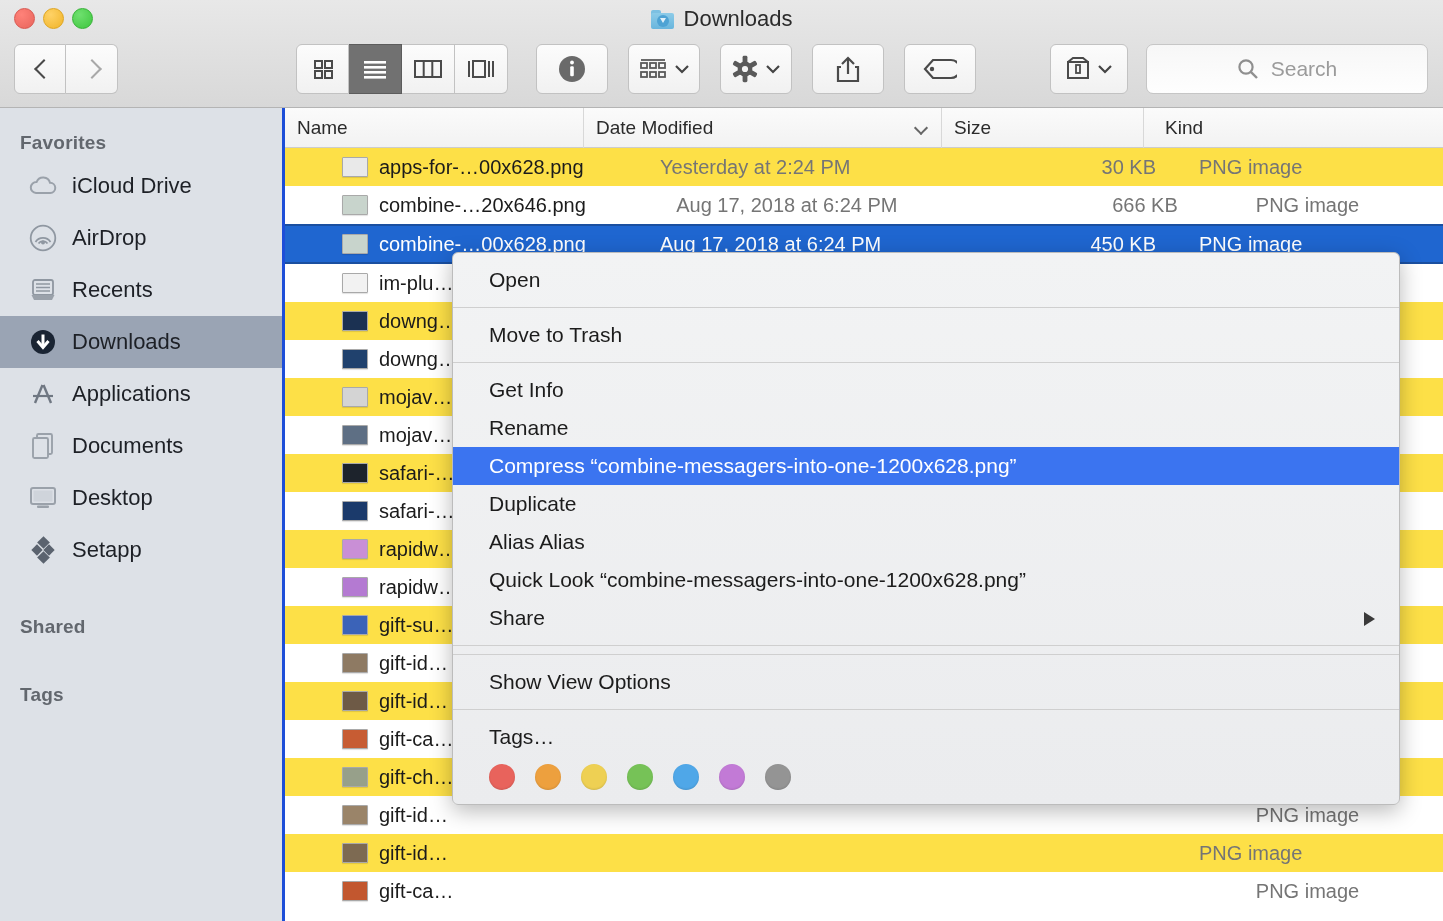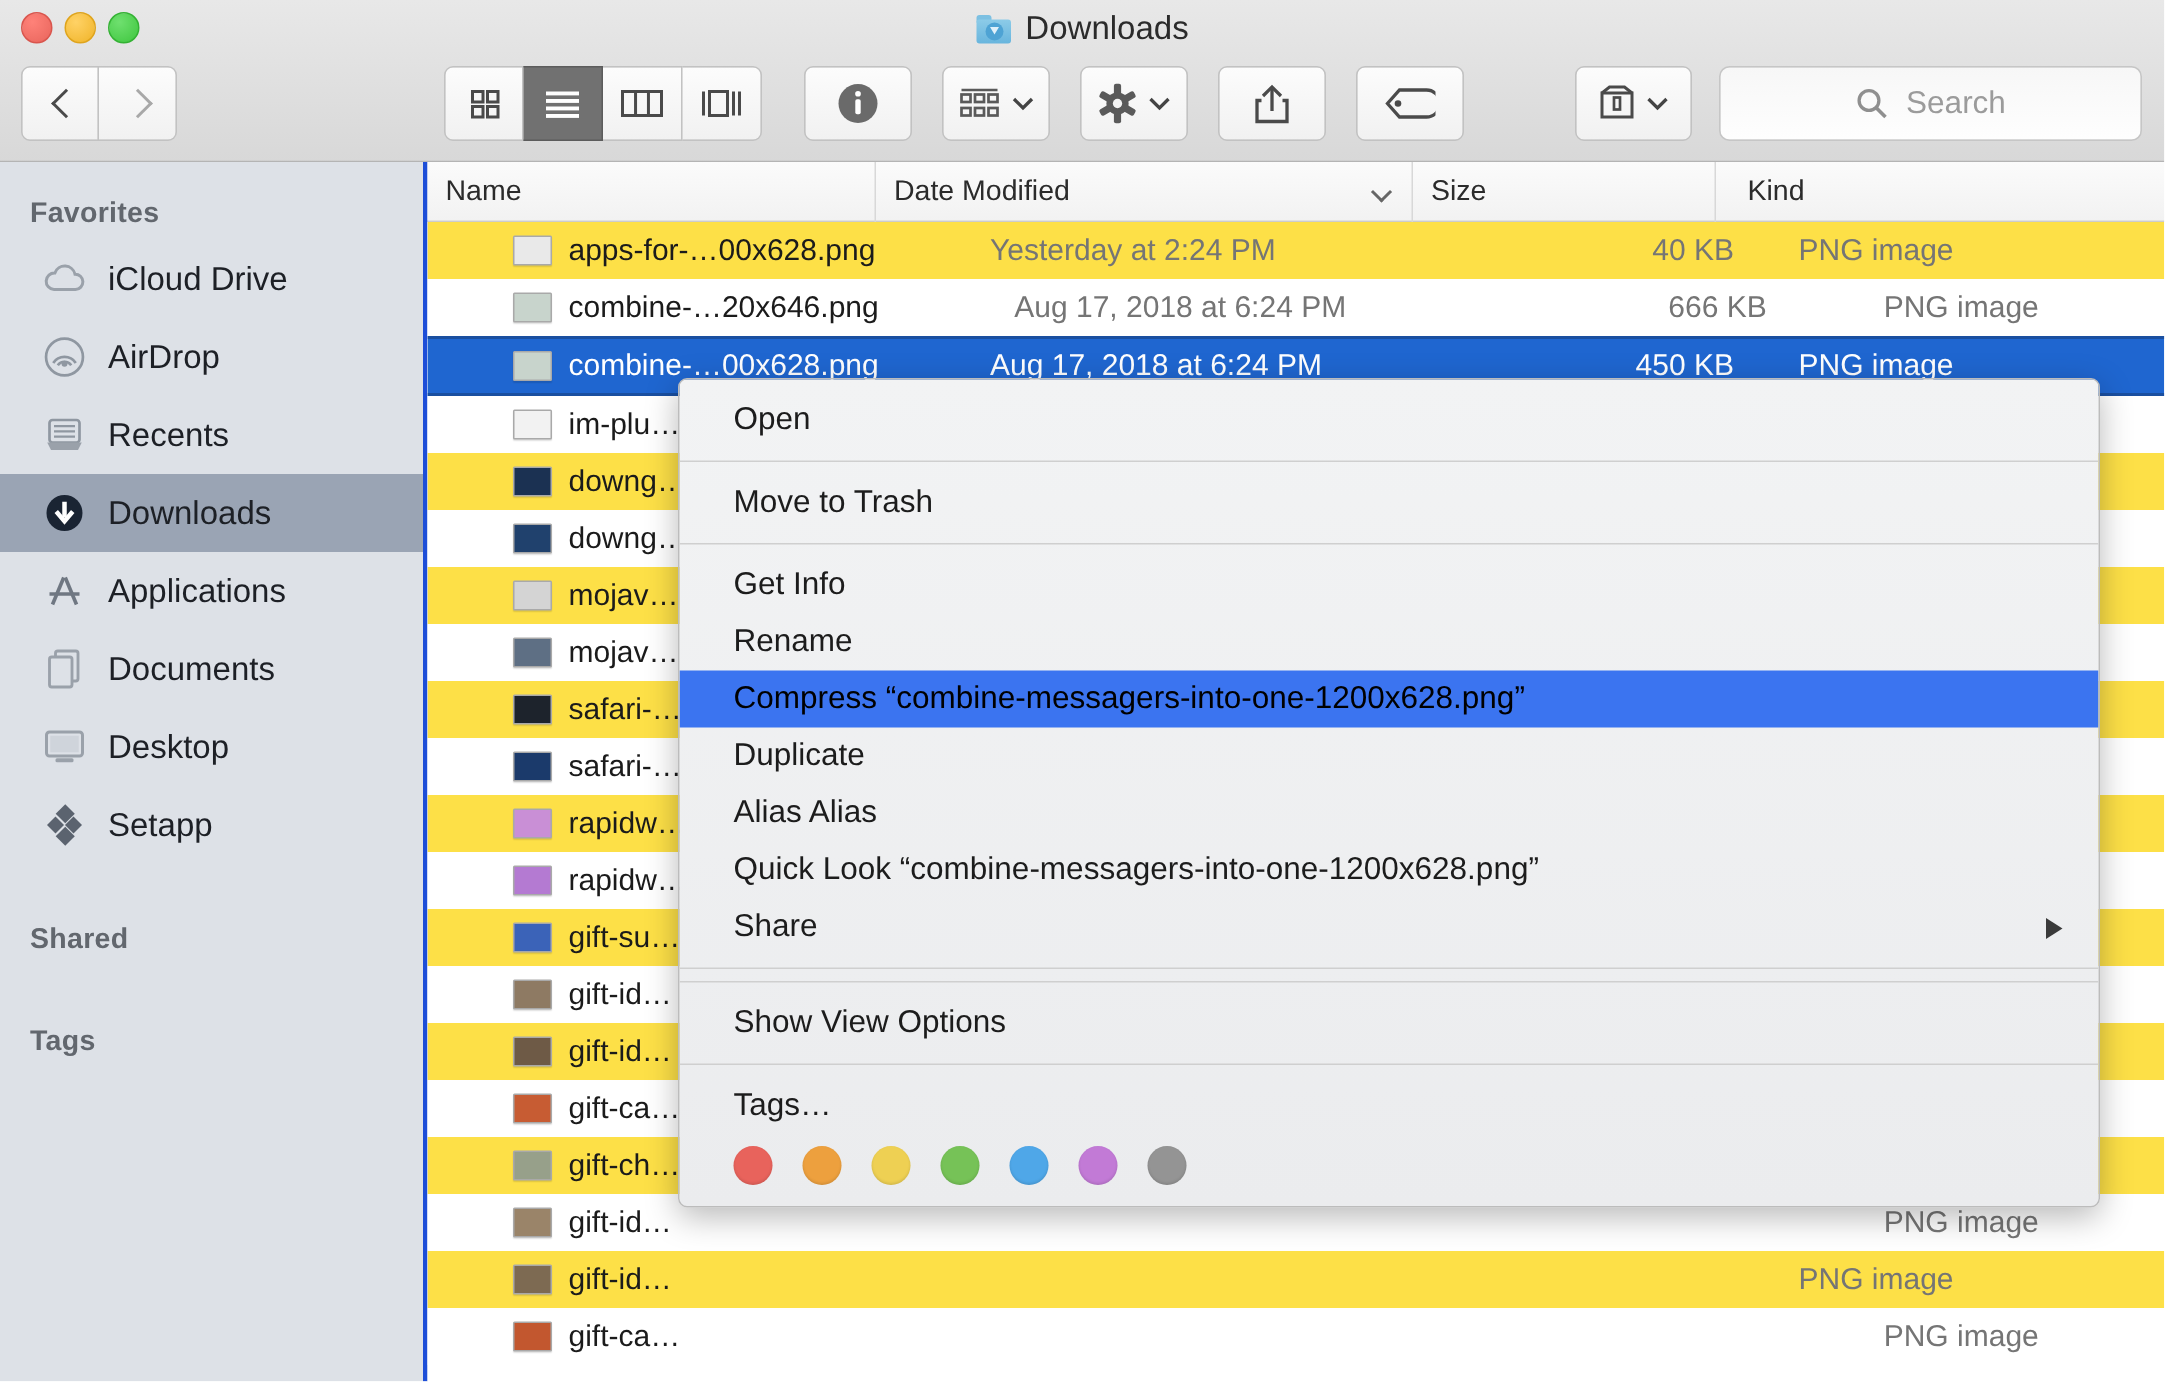--- a/index.html
+++ b/index.html
@@ -186,21 +186,21 @@
     border-radius: 6px;
     box-shadow: 0 6px 22px rgba(0,0,0,.28);
     padding: 8px 0 0 0;
     overflow: hidden;
   }
   .mi {
     height: 38px; display: flex; align-items: center;
     padding: 0 18px 0 36px; font-size: 21px; color: #1c1c1c;
     position: relative; white-space: nowrap;
   }
-  .mi.highlight { background: #3b74f0; color: #000000; }
+  .mi.highlight { background: #3b74f0; color: #ffffff; }
   .mi .submarker {
     position: absolute; right: 24px; top: 13px;
     width: 0; height: 0;
     border-top: 7px solid transparent; border-bottom: 7px solid transparent;
     border-left: 11px solid #3a3a3a;
   }
   .sep { height: 1px; background: #cfcfcf; margin: 8px 0; }
   .tagrow { display: flex; align-items: center; gap: 20px; padding: 8px 0 14px 36px; }
   .tagdot { width: 26px; height: 26px; border-radius: 50%; display: block; box-shadow: inset 0 -1px 2px rgba(0,0,0,.12); }
 </style>
@@ -459,21 +459,21 @@
     </div>
   </div>
 
   <div class="filelist" id="filelist">
       <div class="row odd">
         <div class="cell-name">
           <span class="thumb" style="background: rgb(233, 233, 233);"></span>
           <span>apps-for-…00x628.png</span>
         </div>
         <div class="cell-date">Yesterday at 2:24 PM</div>
-        <div class="cell-size">40 KB</div>
+        <div class="cell-size">30 KB</div>
         <div class="cell-kind">PNG image</div>
       </div>
       <div class="row even">
         <div class="cell-name">
           <span class="thumb" style="background: rgb(200, 212, 204);"></span>
           <span>combine-…20x646.png</span>
         </div>
         <div class="cell-date">Aug 17, 2018 at 6:24 PM</div>
         <div class="cell-size">666 KB</div>
         <div class="cell-kind">PNG image</div>

